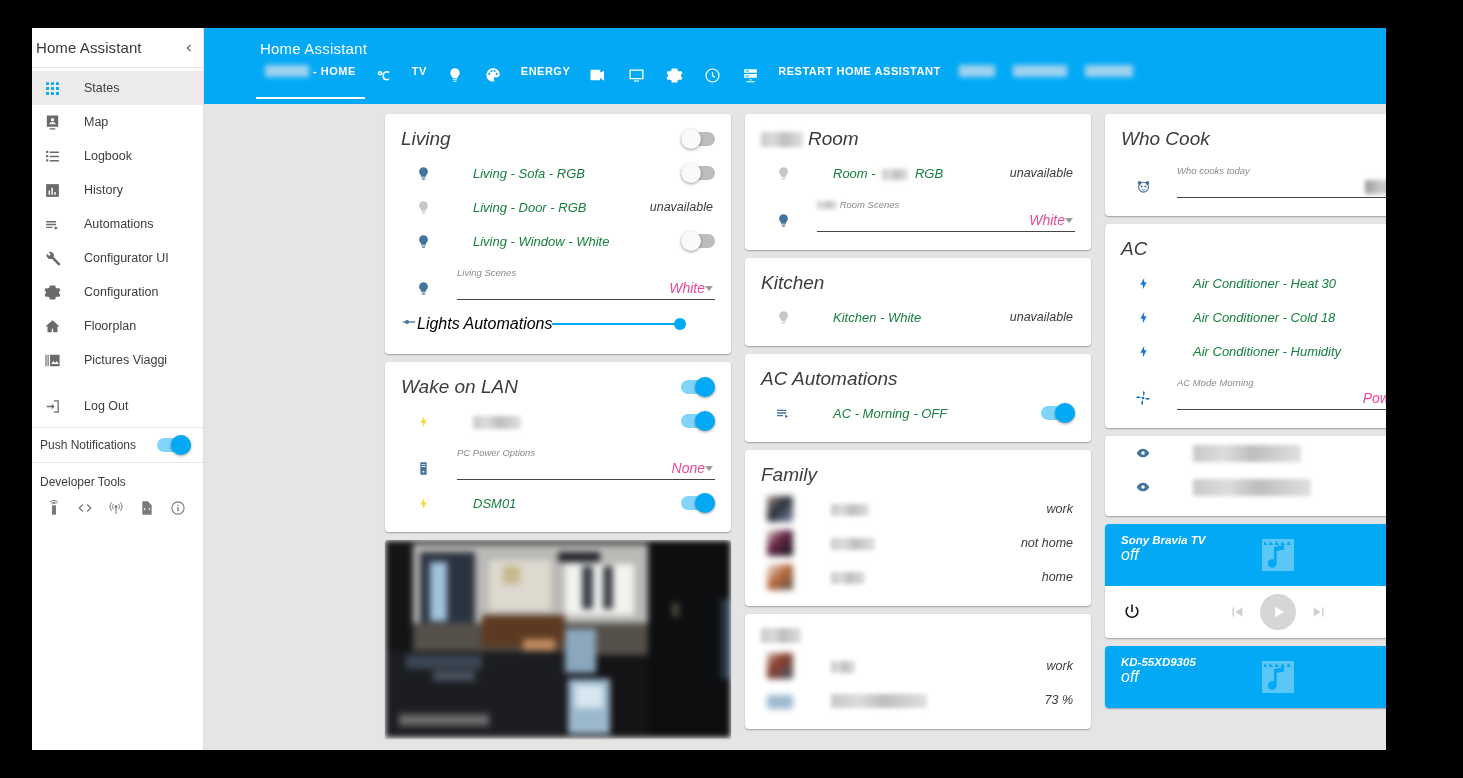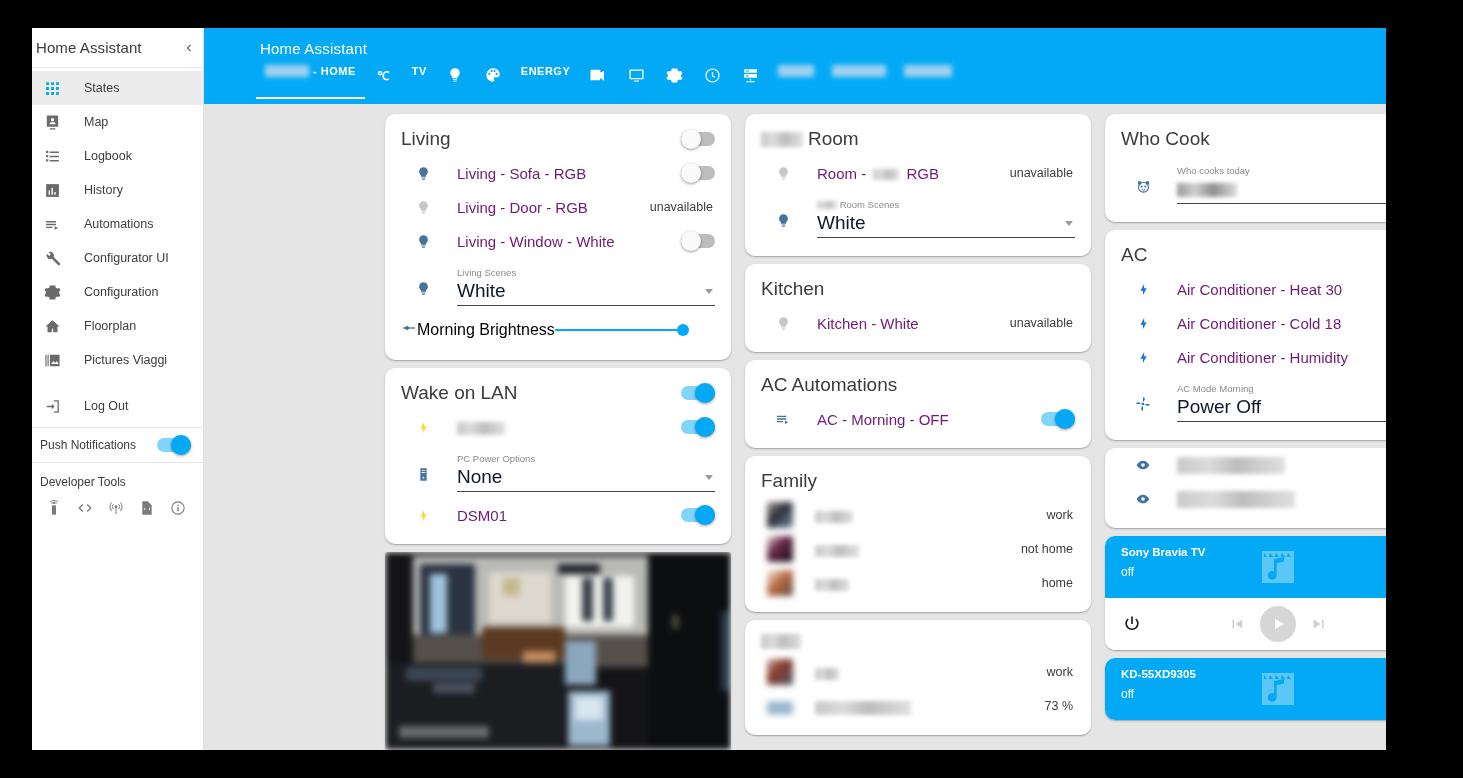--- a/index.html
+++ b/index.html
@@ -104,38 +104,39 @@
 
   
   #board {
     position: absolute; top: 76px; left: 0; right: 0; bottom: 0;
     background: #e5e5e5; overflow: hidden;
     display: flex; gap: 14px;
     padding: 10px 0 0 181px;
   }
   .col { width: 346px; flex: 0 0 346px; display: flex; flex-direction: column; gap: 8px; }
   .card {
-    background: #fff; border-radius: 10px;
+    background: #fff; border-radius: 4px;
     box-shadow: 0 1px 2px rgba(0,0,0,.22), 0 1px 1px rgba(0,0,0,.10);
     padding: 0 16px;
+    font-style: italic;
   }
   .card-title {
     font-size: 19px; color: #3c3c3c; font-weight: normal;
     padding: 14px 0 6px 0; display: flex; align-items: center;
   }
   .card-title .t-right { margin-left: auto; display: flex; align-items: center; gap: 14px; }
   .row {
     display: flex; align-items: center; min-height: 34px; padding: 0 0;
   }
   .row .r-ico {
     width: 24px; height: 24px; flex: 0 0 24px; margin-left: 10px;
     display: flex; align-items: center; justify-content: center;
   }
   .row .r-name {
-    font-size: 15px; color: #701a75; margin-left: 22px; flex: 1;
+    font-size: 13px; color: #15803d; margin-left: 38px; flex: 1;
     white-space: nowrap;
   }
   .row .r-state {
     font-size: 12.5px; color: #3c3c3c; margin-left: auto; padding-right: 2px;
   }
   .card-pad-b { padding-bottom: 12px; }
 
   
   .toggle {
     width: 34px; height: 14px; border-radius: 7px; position: relative;
@@ -155,21 +156,21 @@
   .sel-ico {
     width: 24px; height: 24px; flex: 0 0 24px; margin: 14px 0 0 10px;
     display: flex; align-items: center; justify-content: center;
   }
   .sel-body { flex: 1; margin-left: 22px; position: relative; }
   .sel-label { font-size: 9.5px; color: #8a8a8a; padding-bottom: 1px; }
   .sel-valwrap {
     display: flex; align-items: center; border-bottom: 1px solid #444;
     padding-bottom: 3px;
   }
-  .sel-val { font-size: 19px; color: #0f172a; flex: 1; }
+  .sel-val { font-size: 14px; color: #ec4899; flex: 1; text-align: right; }
   .sel-caret {
     width: 0; height: 0; border-left: 4px solid transparent;
     border-right: 4px solid transparent; border-top: 5px solid #9a9a9a;
     margin-right: 2px;
   }
 
   
   .sld-row { display: flex; align-items: center; min-height: 36px; }
   .sld-track {
     flex: 1; height: 2px; background: #e0e0e0; position: relative;
@@ -198,21 +199,21 @@
     width: 26px; height: 26px; flex: 0 0 26px; margin-left: 6px;
     border-radius: 2px; filter: blur(3px);
   }
 
   
   .mp-head {
     background: #03a9f4; color: #fff; padding: 10px 16px 12px 16px;
     position: relative; min-height: 62px;
   }
   .mp-name { font-size: 11.5px; font-weight: bold; }
-  .mp-state { font-size: 12px; margin-top: 7px; }
+  .mp-state { font-size: 16px; }
   .mp-art {
     position: absolute; right: 0; top: 0; bottom: 0; left: 0;
     display: flex; align-items: center; justify-content: center;
     pointer-events: none;
   }
   .mp-ctrl {
     background: #fff; height: 52px; display: flex; align-items: center;
     padding: 0 14px;
   }
   .mp-play {
@@ -449,20 +450,23 @@
         </div>
         <div class="tb-tab">
           <span class="ticon">
             <svg width="17" height="17" viewBox="0 0 24 24">
                 <path fill="#fff" d="M3 3h18v5H3zM3 10h18v5H3zM11 17h2v2h-2zM6 20h12v1.6H6z"></path>
                 <path fill="#03a9f4" d="M5 5h5v1.4H5zM5 12h5v1.4H5z"></path>
               </svg>
           </span>
         </div>
         <div class="tb-tab">
+          <span>RESTART HOME ASSISTANT</span>
+        </div>
+        <div class="tb-tab">
           <span class="blur" style="width:36px;height:12px;"></span>
         </div>
         <div class="tb-tab">
           <span class="blur" style="width:54px;height:12px;"></span>
         </div>
         <div class="tb-tab">
           <span class="blur" style="width:48px;height:12px;"></span>
         </div>
       </div>
     </div>
@@ -530,21 +534,21 @@
             </span>
           </div>
 
           <div class="sld-row">
             <span class="r-ico">
               <svg width="16" height="16" viewBox="0 0 24 24">
                   <path fill="#44739e" d="M3 11h18v2H3z"></path>
                   <circle cx="9" cy="12" r="3" fill="#44739e"></circle>
                 </svg>
             </span>
-            <span class="r-name">Morning Brightness</span>
+            <span class="r-name">Lights Automations</span>
             <span class="sld-track">
               <span class="sld-fill" style="width:100%"></span>
               <span class="sld-knob" style="left:100%"></span>
             </span>
           </div>
         </div>
 
         <div class="card card-pad-b">
           <div class="card-title">
             <span>Wake on LAN</span>

